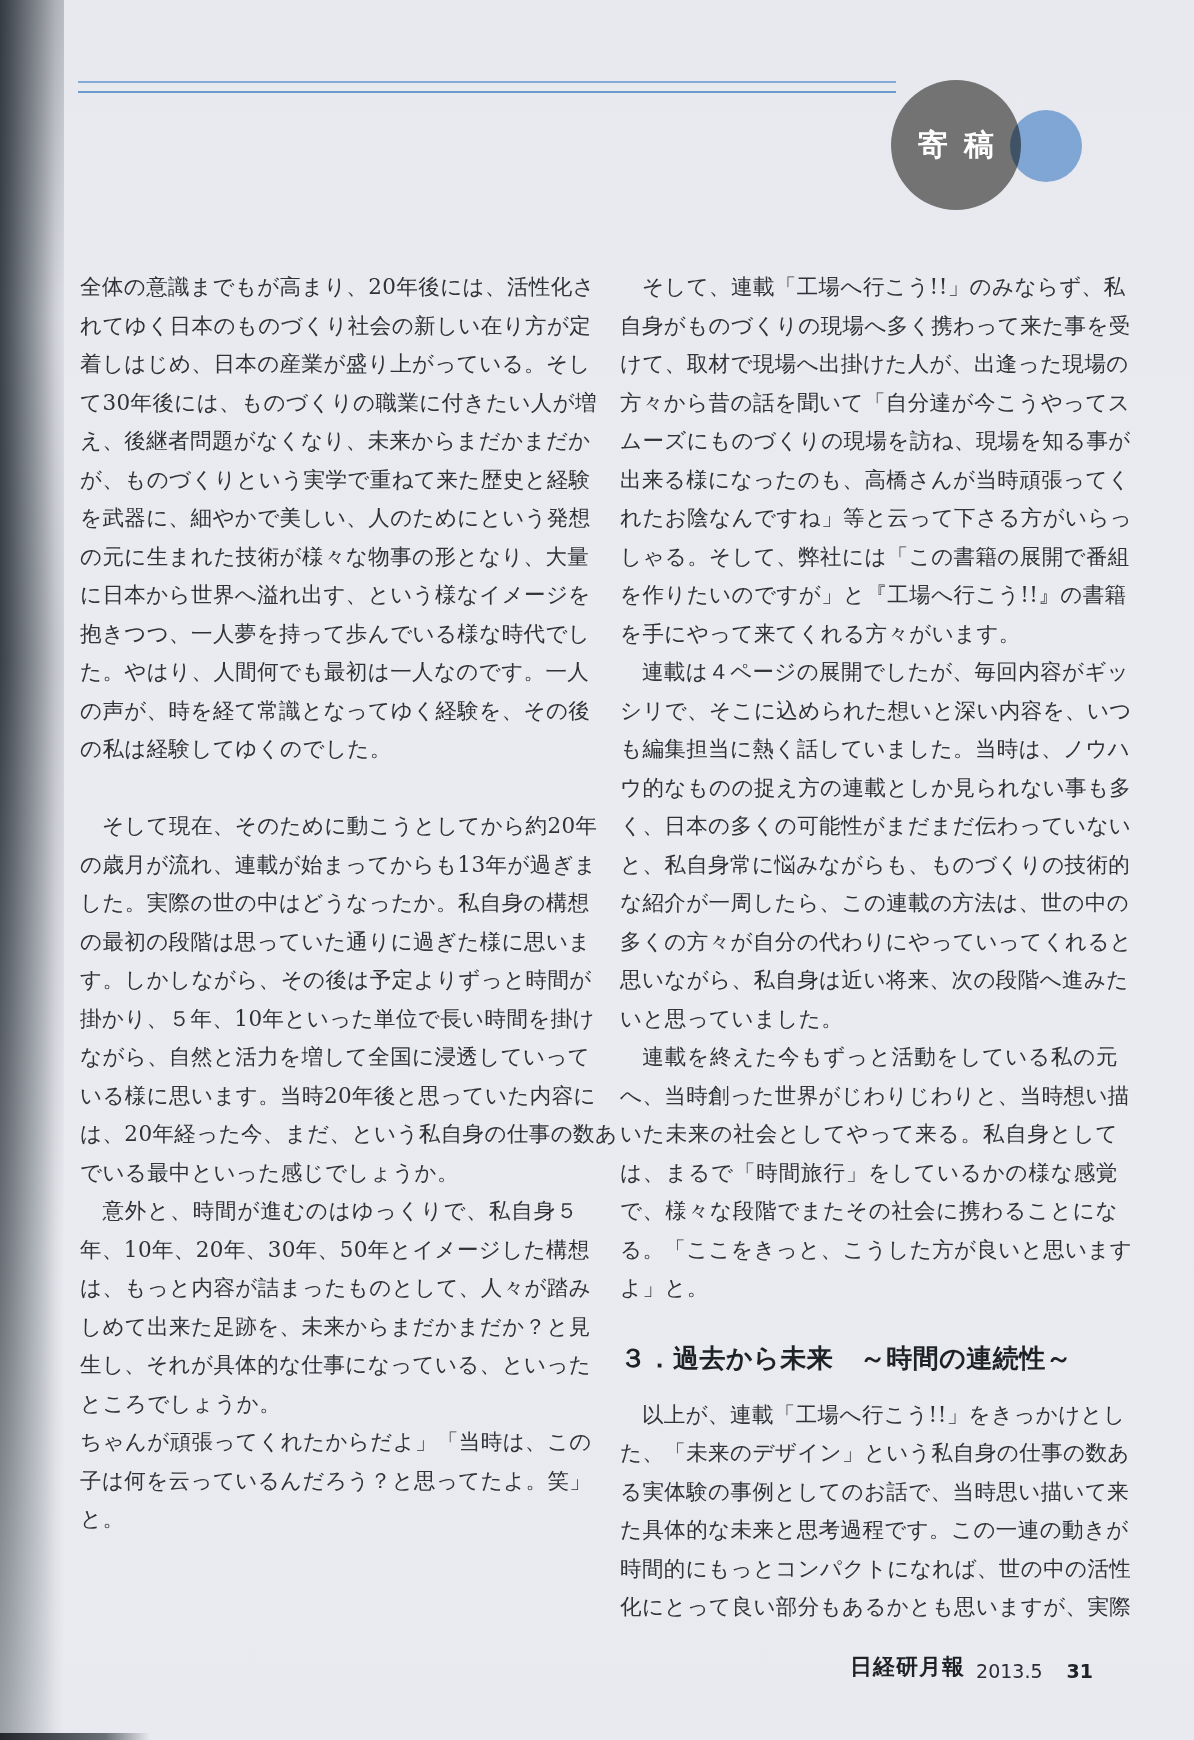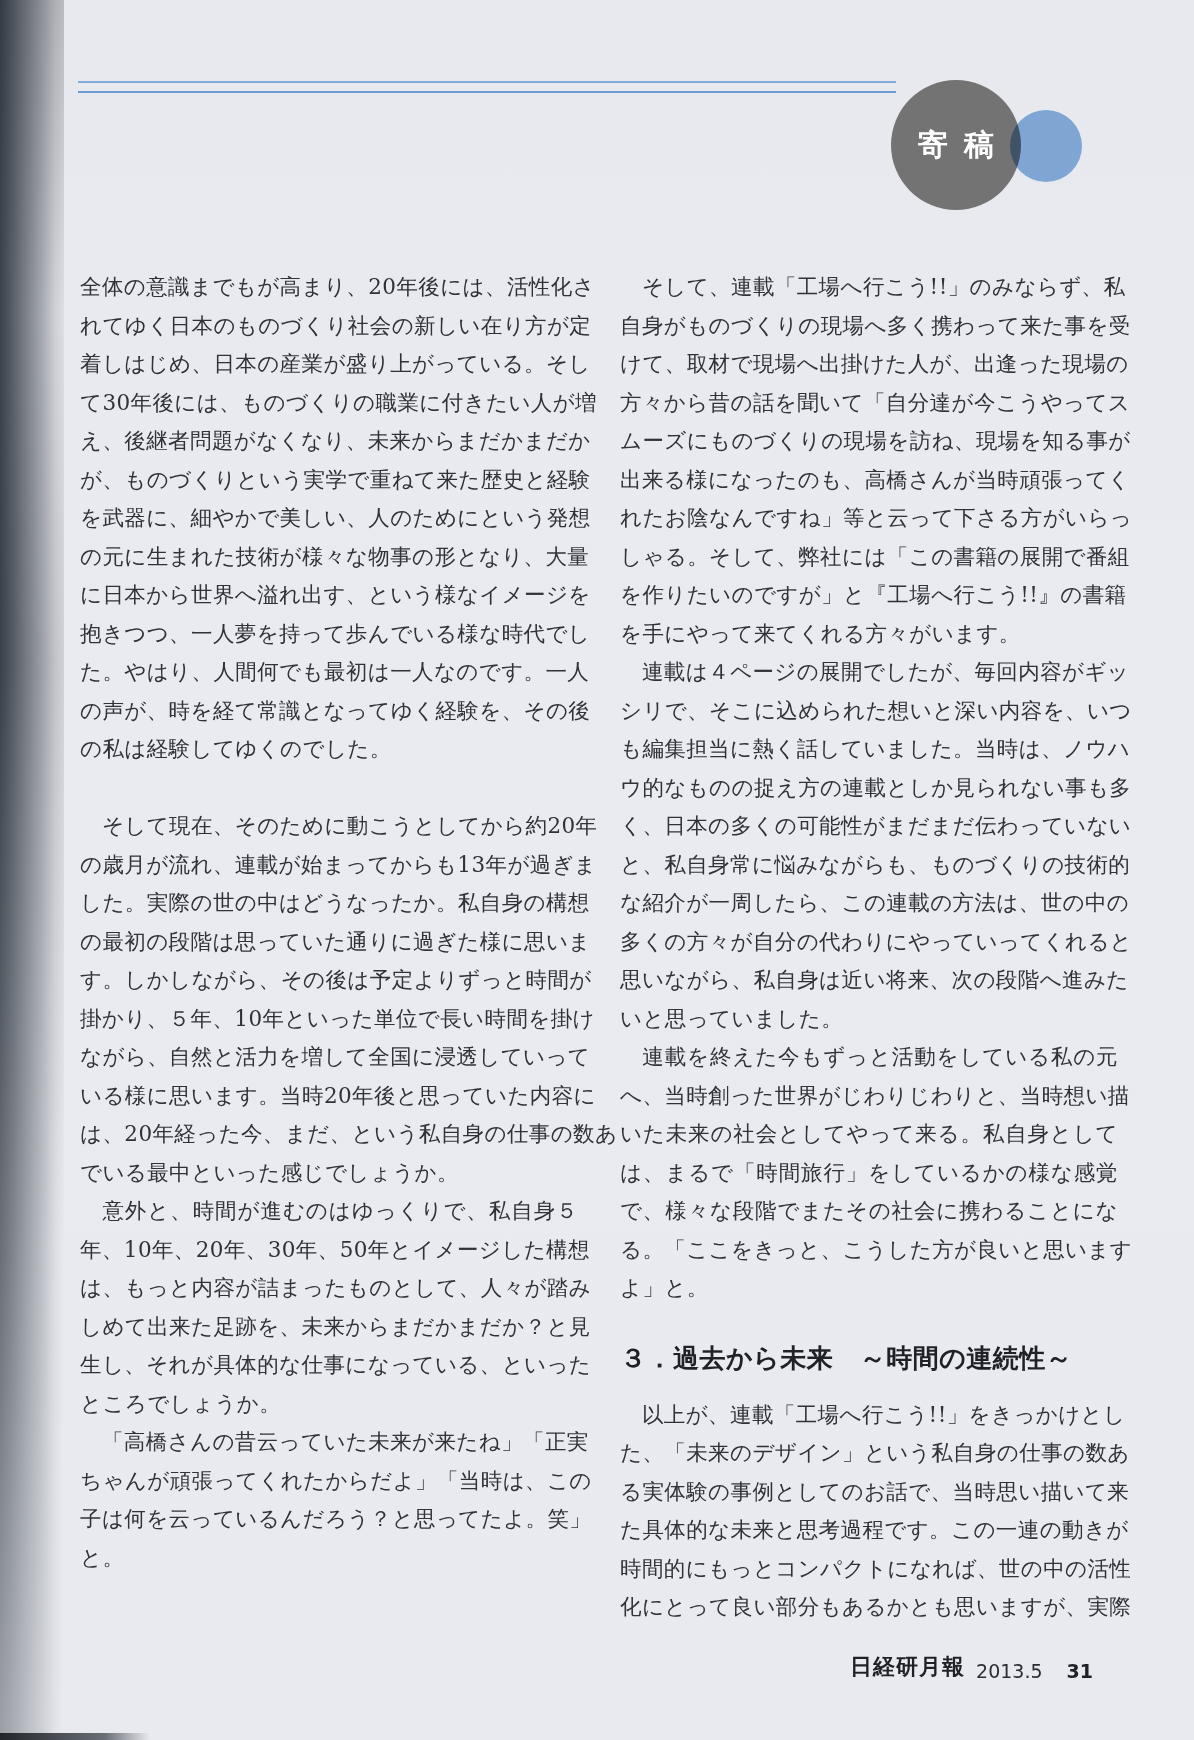--- a/index.html
+++ b/index.html
@@ -107,21 +107,20 @@
   <div class="ln">ながら、自然と活力を増して全国に浸透していって</div>
   <div class="ln">いる様に思います。当時20年後と思っていた内容に</div>
   <div class="ln">は、20年経った今、まだ、という私自身の仕事の数あ</div>
   <div class="ln end">でいる最中といった感じでしょうか。</div>
   <div class="ln">　意外と、時間が進むのはゆっくりで、私自身５</div>
   <div class="ln">年、10年、20年、30年、50年とイメージした構想</div>
   <div class="ln">は、もっと内容が詰まったものとして、人々が踏み</div>
   <div class="ln">しめて出来た足跡を、未来からまだかまだか？と見</div>
   <div class="ln">生し、それが具体的な仕事になっている、といった</div>
   <div class="ln end">ところでしょうか。</div>
-  <div class="ln">　「高橋さんの昔云っていた未来が来たね」「正実</div>
   <div class="ln">ちゃんが頑張ってくれたからだよ」「当時は、この</div>
   <div class="ln">子は何を云っているんだろう？と思ってたよ。笑」</div>
   <div class="ln end">と。</div>
 </div>
 
 <div class="col col-right">
   <div class="ln">　そして、連載「工場へ行こう!!」のみならず、私</div>
   <div class="ln">自身がものづくりの現場へ多く携わって来た事を受</div>
   <div class="ln">けて、取材で現場へ出掛けた人が、出逢った現場の</div>
   <div class="ln">方々から昔の話を聞いて「自分達が今こうやってス</div>

